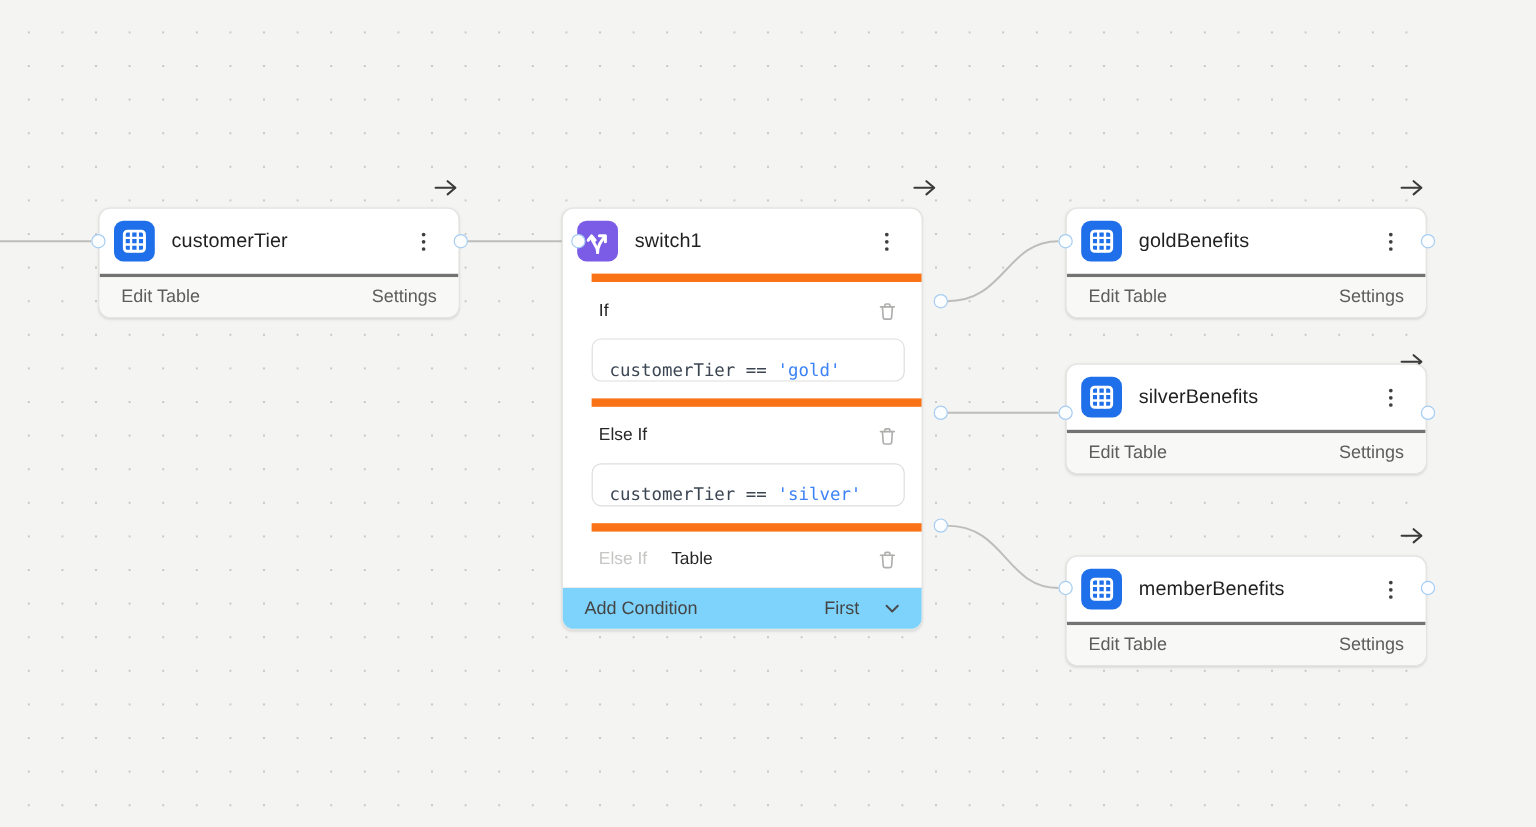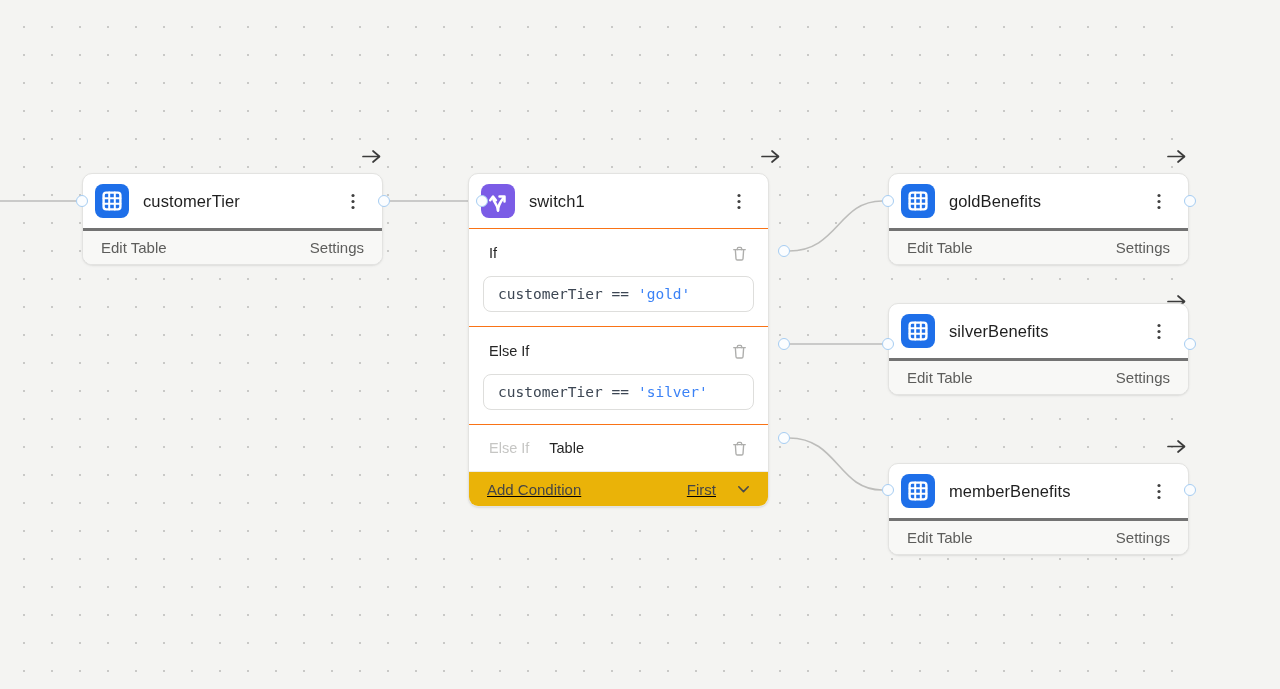--- a/index.html
+++ b/index.html
@@ -61,53 +61,52 @@
     height: 36px;
     padding: 0 18px;
     background: #f8f8f6;
     border-top: 3px solid #737373;
     border-radius: 0 0 9px 9px;
     font-size: 15px;
     color: #5d5d5b;
   }
   .footer-btn { cursor: pointer; white-space: nowrap; }
   
-  .cond-section { border-top: 1px solid #f97316; padding: 13px 14px 14px 14px; }
+  .cond-section { border-top: 7px solid #f97316; padding: 13px 14px 14px 0; margin-left: 24px; }
   .cond-row {
     display: flex; align-items: center;
     padding: 0 6px 0 6px;
     min-height: 22px;
   }
   .cond-label { font-size: 14.5px; color: #262626; flex: 1 1 auto; }
   .cond-label.muted { color: #c6c6c4; flex: 0 0 auto; }
   .cond-label.else-main { margin-left: 20px; font-weight: 500; flex: 1 1 auto; }
   .trash-btn { width: 18px; height: 18px; cursor: pointer; display:flex; align-items:center; justify-content:center; }
   .code-box {
     margin-top: 12px;
     height: 36px;
     border: 1px solid #dededc;
     border-radius: 8px;
     background: #ffffff;
-    display: flex; align-items: center;
+    display: flex; align-items: flex-end;
     padding: 0 14px;
     font-family: "DejaVu Sans Mono", "Liberation Mono", monospace;
     font-size: 14.5px;
     color: #3c4653;
     cursor: text;
     white-space: nowrap;
   }
   .code-box .str { color: #3b82f6; margin-left: 9px; }
   .switch-footer {
     display: flex; align-items: center; justify-content: space-between;
     height: 35px;
     padding: 0 18px;
-    background: #eab308;
+    background: #7dd3fc;
     border-top: 1px solid #ececea;
     border-radius: 0 0 9px 9px;
-    text-decoration: underline;
   }
   .add-condition { font-size: 15px; color: #454545; cursor: pointer; }
   .order-select { display: flex; align-items: center; gap: 21px; font-size: 15px; color: #454545; cursor: pointer; }
   
   .port {
     position: absolute;
     width: 12px; height: 12px;
     border: 1.6px solid #a6cdf2;
     background: #fbfdff;
     border-radius: 50%;

